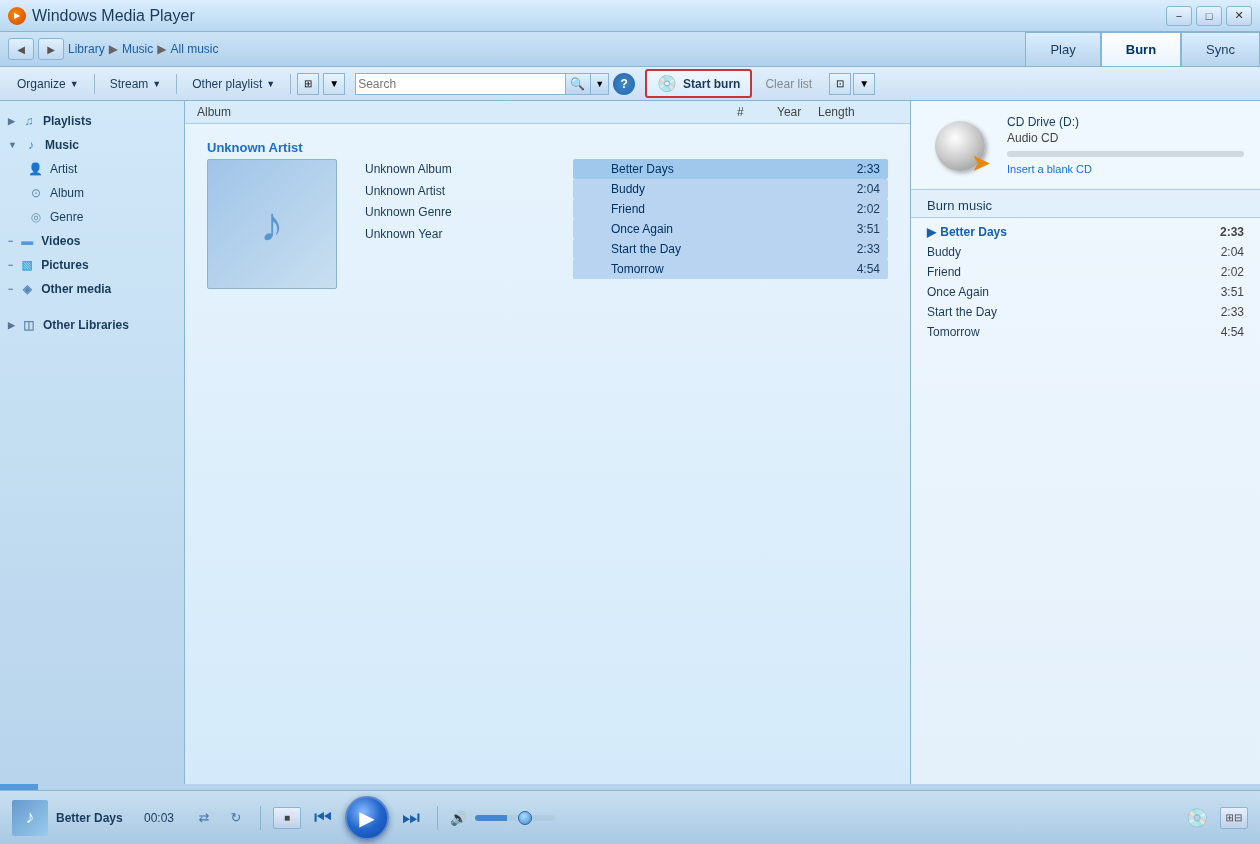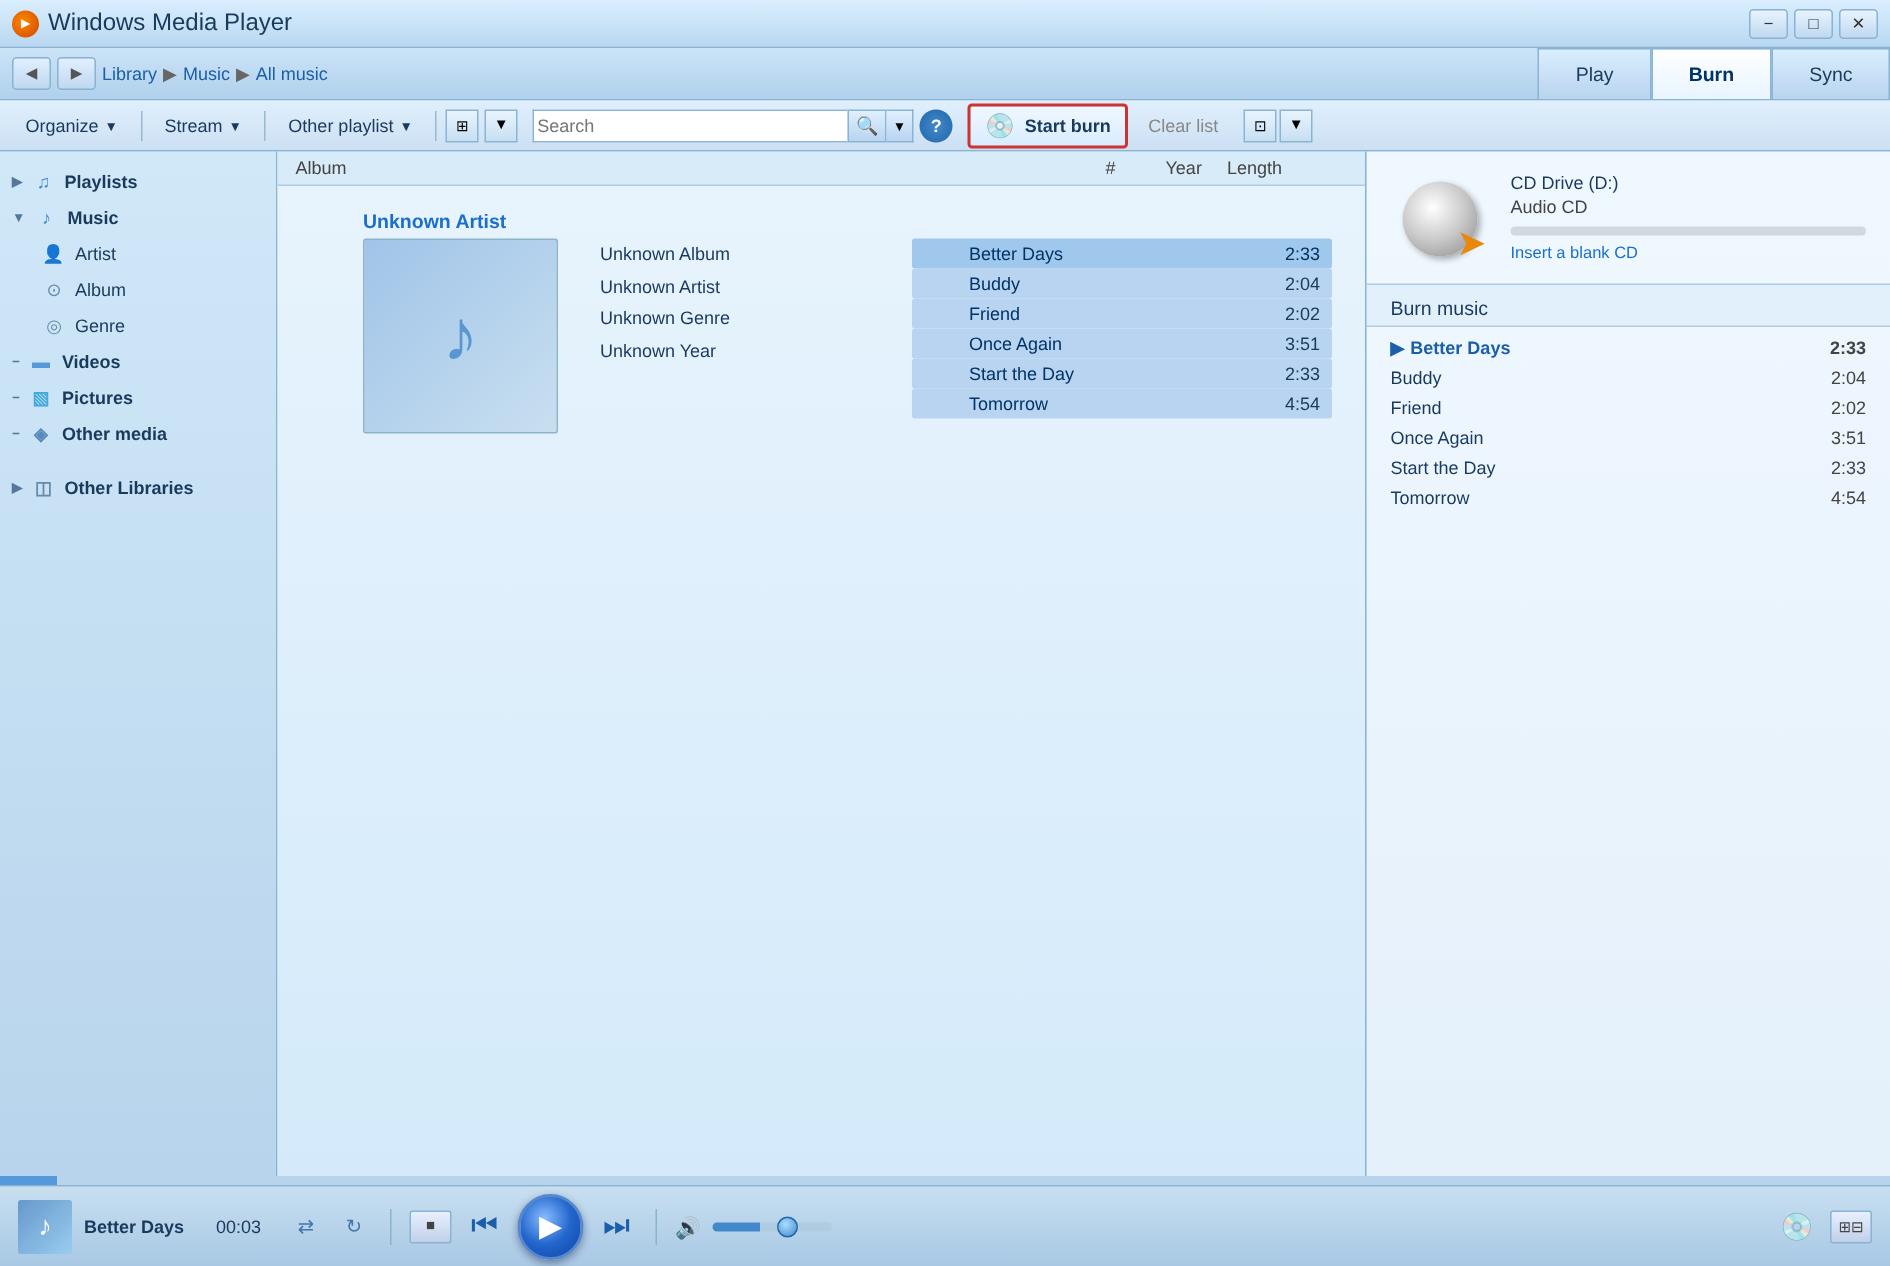--- a/index.html
+++ b/index.html
@@ -265,21 +265,20 @@
       flex: 1;
       background: linear-gradient(to bottom, #e8f4fd, #d4eafa);
       overflow: hidden;
       display: flex;
       flex-direction: column;
     }
     #content-body {
       flex: 1;
       overflow-y: auto;
       padding: 8px 10px;
-      margin-left: 35px;
     }
 
     .col-header {
       display: grid;
       grid-template-columns: 200px 340px 40px 1fr 80px;
       padding: 4px 12px;
       font-size: 12px;
       color: #444;
       border-bottom: 1px solid #b0cce0;
       background: rgba(200,225,245,0.5);

